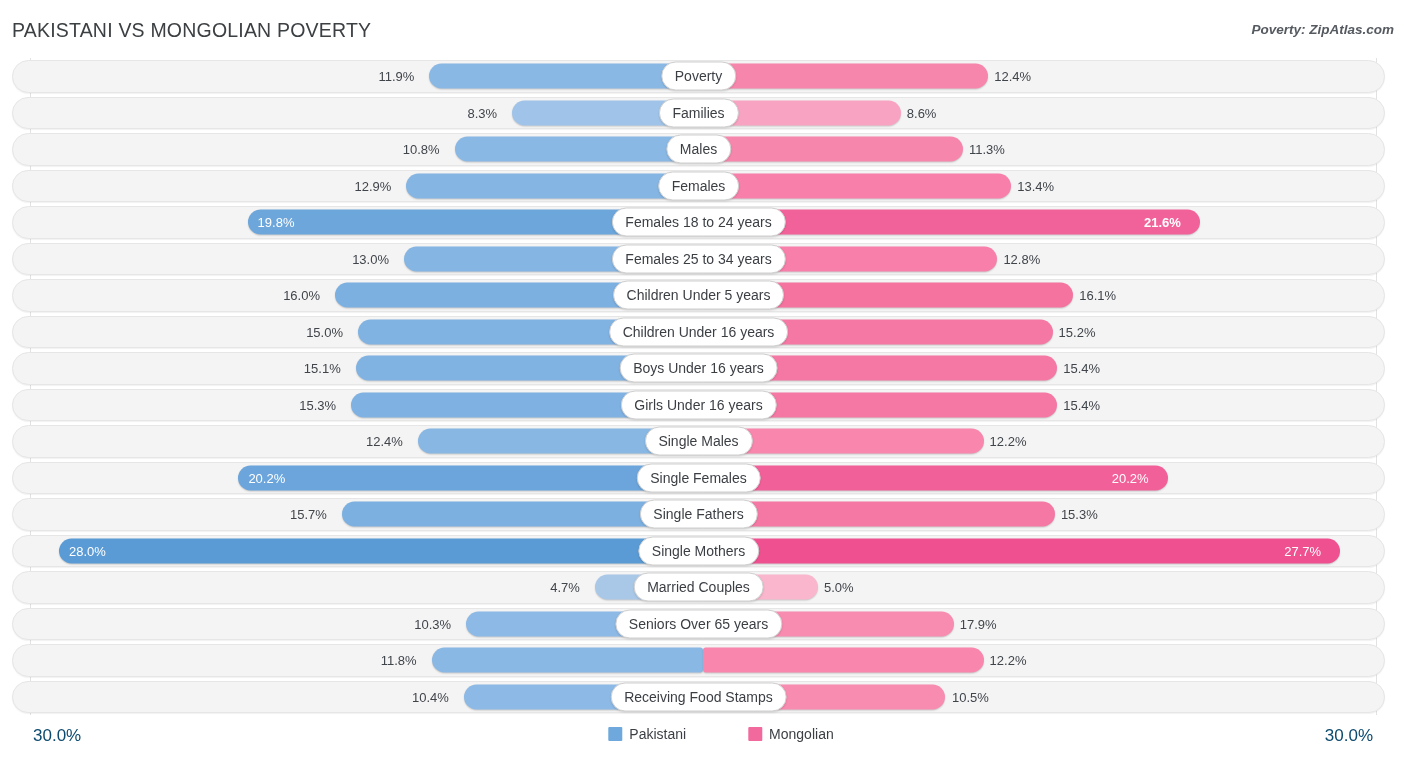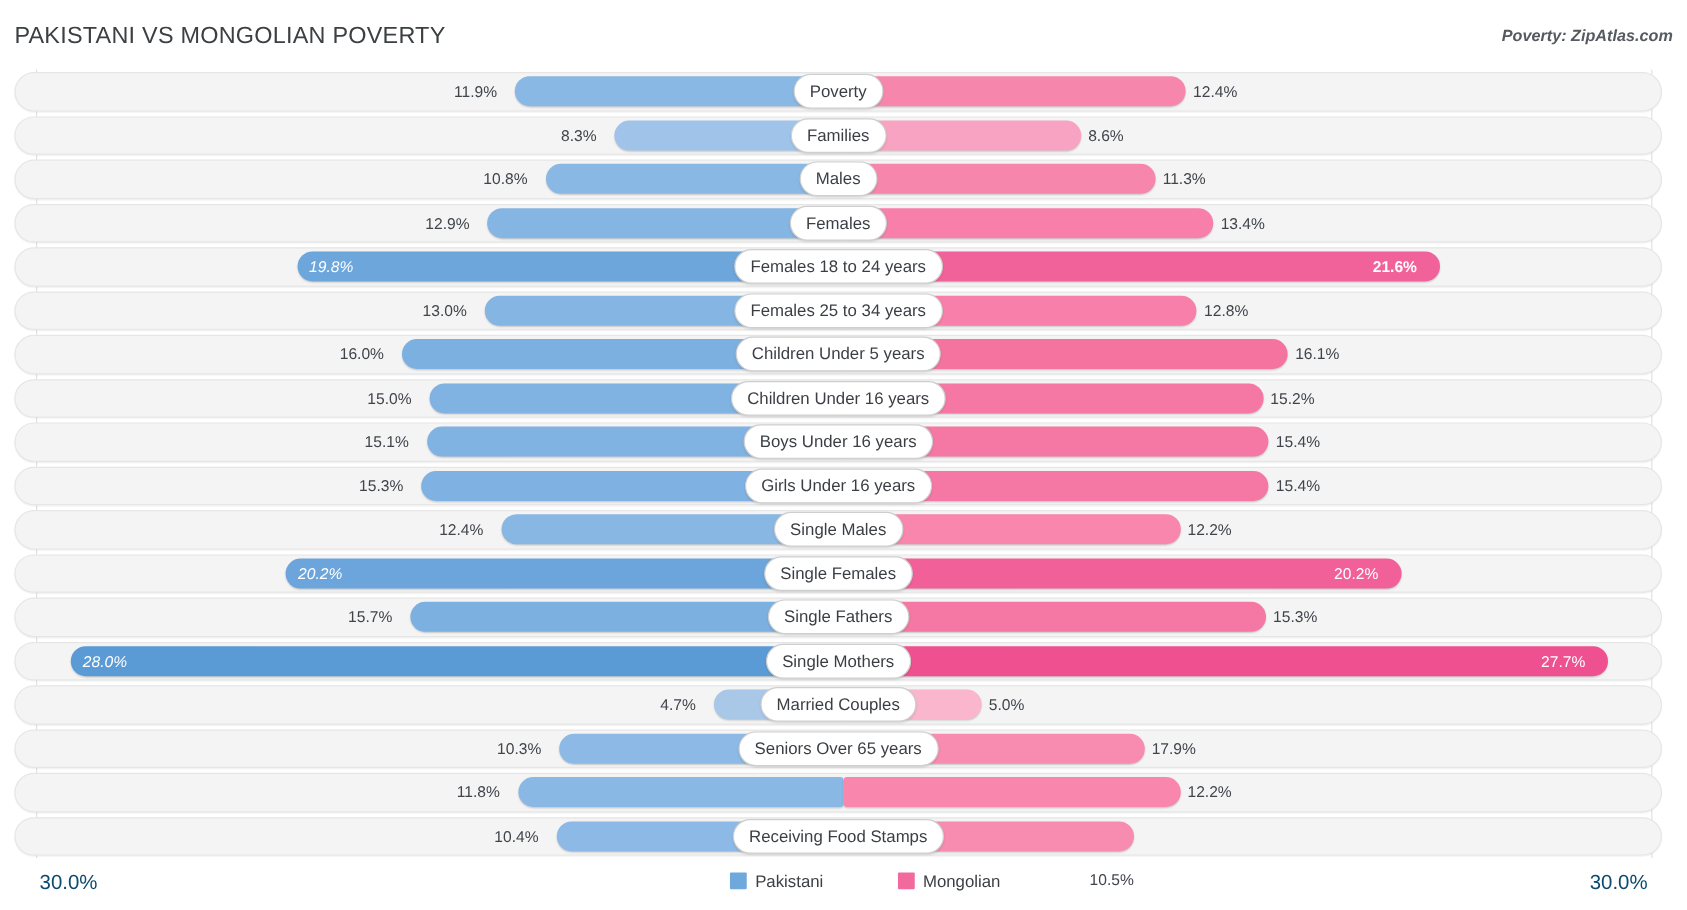--- a/index.html
+++ b/index.html
@@ -72,21 +72,21 @@
     font-size: 13px; color: #40454b; white-space: nowrap;
   }
   .val.left  { text-align: right; }
   .val.right { text-align: left; }
 
   
   .val-in {
     position: absolute; top: 50%; transform: translateY(-50%);
     font-size: 13px; color: #ffffff; white-space: nowrap;
   }
-  .val-in.left  { text-align: center; font-style: italic; }
+  .val-in.left  { text-align: center; }
   .val-in.right { text-align: right; }
 
   
   .pill {
     position: absolute; left: 50%; top: 50%;
     transform: translate(-50%, -50%);
     background: #ffffff;
     border: 1px solid #cfcfcf;
     border-radius: 15px;
     padding: 5px 13px 6px 13px;
@@ -262,21 +262,21 @@
           <div class="bar left" style="left: 431.6px; width: 271.4px; background: rgb(138, 184, 228);"></div>
           <div class="bar right" style="left: 703px; width: 280.6px; background: rgb(248, 134, 173);"></div>
           <div class="val left" style="right: 980.4px;">11.8%</div>
           <div class="val right" style="left: 989.6px;">12.2%</div>
         </div>
         <div class="row">
           <div class="track"></div>
           <div class="bar left" style="left: 463.8px; width: 239.2px; background: rgb(140, 185, 229);"></div>
           <div class="bar right" style="left: 703px; width: 241.5px; background: rgb(248, 139, 176);"></div>
           <div class="val left" style="right: 948.2px;">10.4%</div>
-          <div class="val right" style="left: 908px; margin-top: 36px;">10.5%</div>
+          <div class="val right" style="left: 952px;">10.5%</div>
           <div class="pill">Receiving Food Stamps</div>
         </div>
       </div>
   </div>
 
   <div class="footer">
     <div class="axis-label l">30.0%</div>
     <div class="axis-label r">30.0%</div>
     <div class="legend" id="legend">
         <div class="legend-item">

